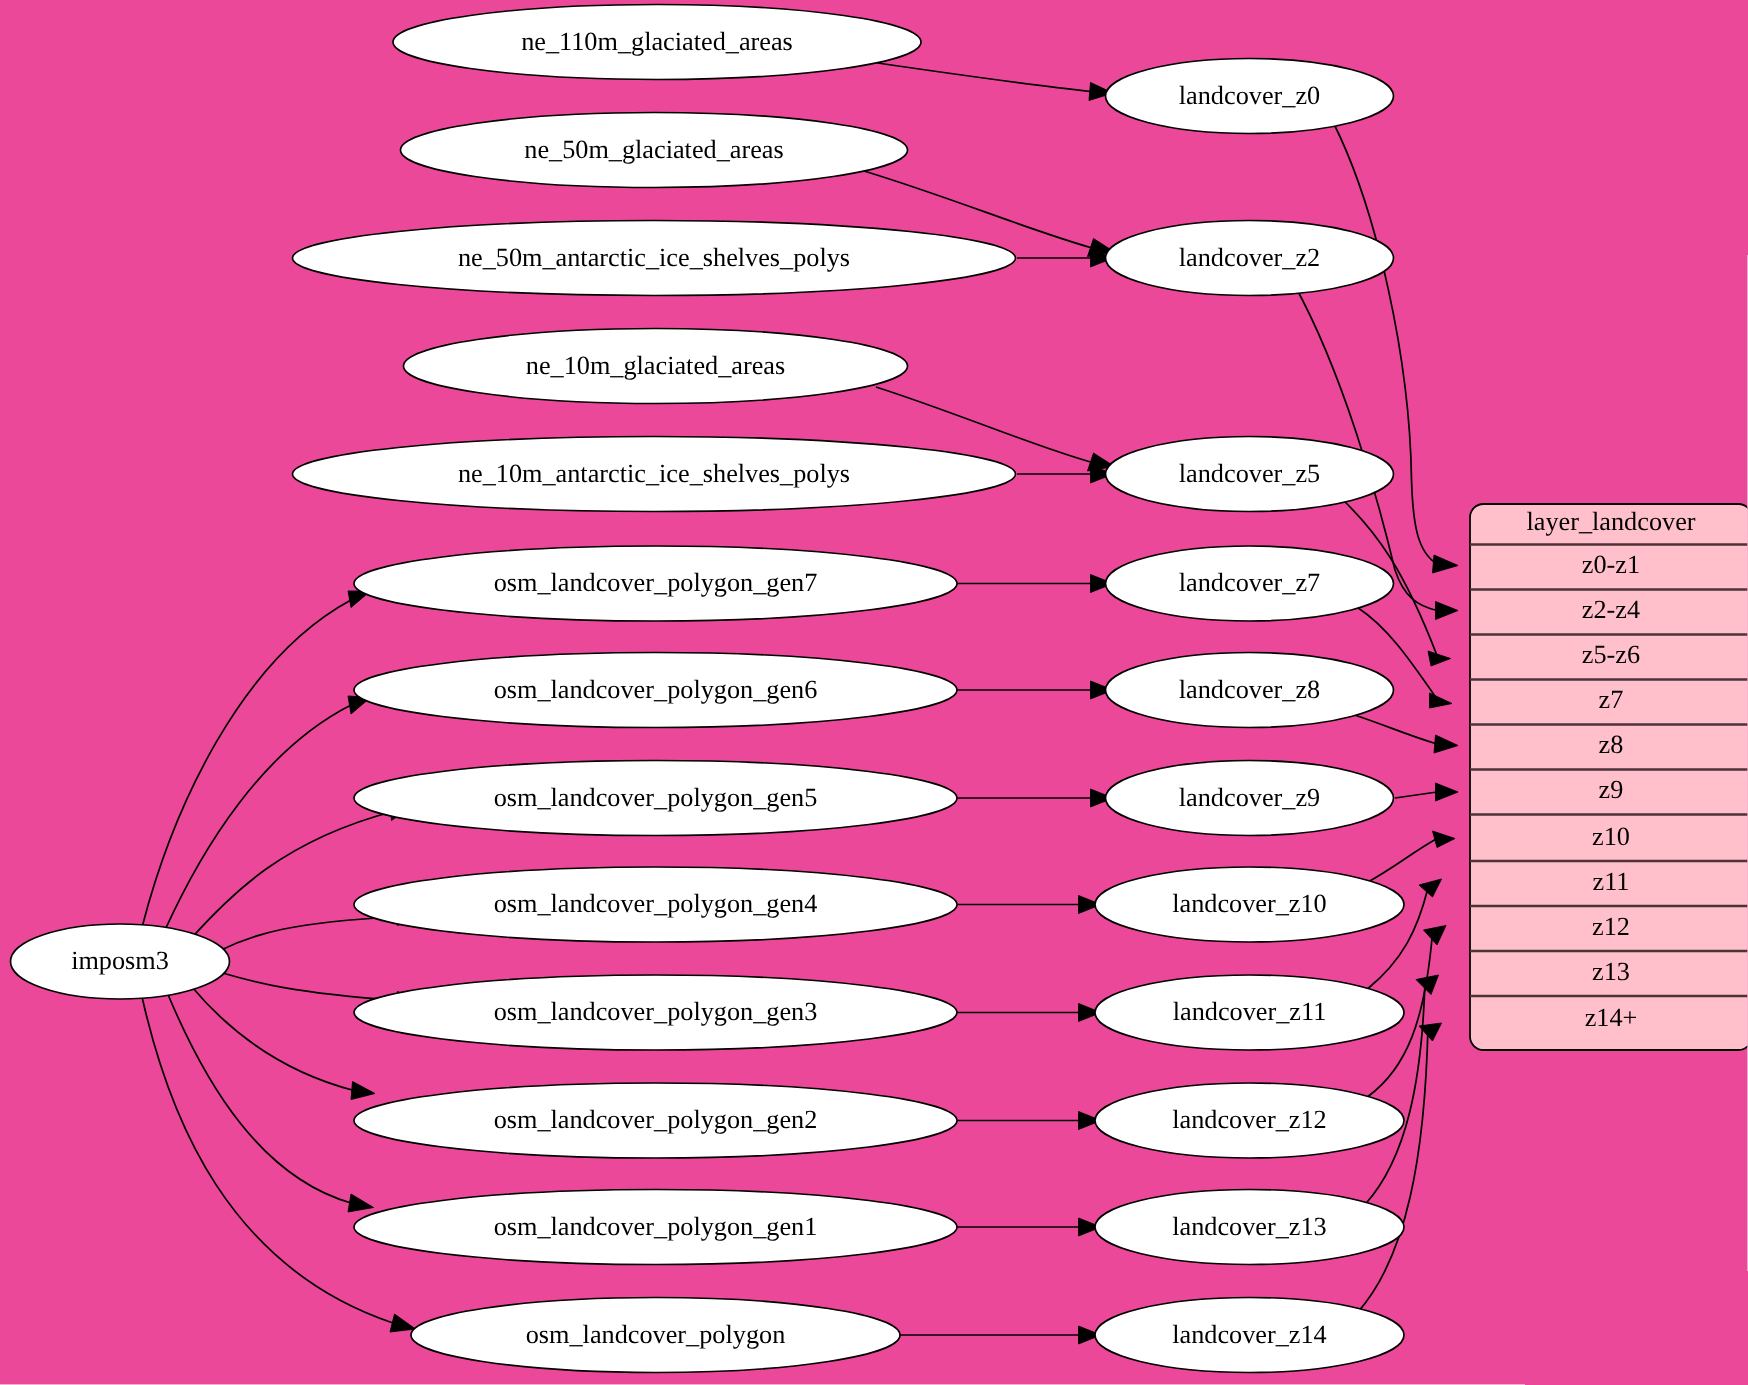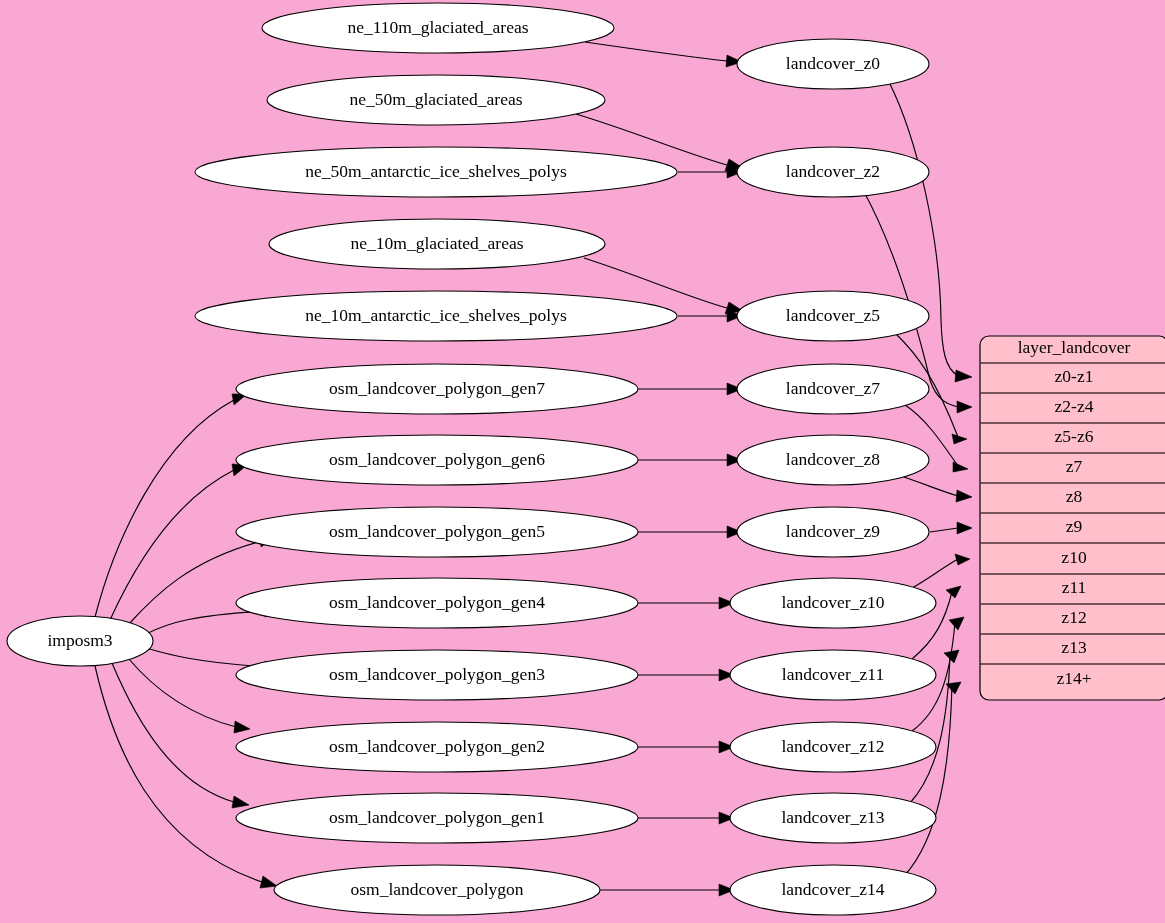--- a/index.html
+++ b/index.html
@@ -4,21 +4,21 @@
 <style>
   html, body {
     margin: 0;
     padding: 0;
     background: #ffffff;
   }
   #canvas {
     position: relative;
     width: 1165px;
     height: 923px;
-    background: #f9a8d4;
+    background: #ec4899;
     overflow: hidden;
     font-family: "Liberation Serif", "DejaVu Serif", serif;
   }
   svg#graph {
     position: absolute;
     left: 0;
     top: 0;
     width: 1165px;
     height: 923px;
   }

